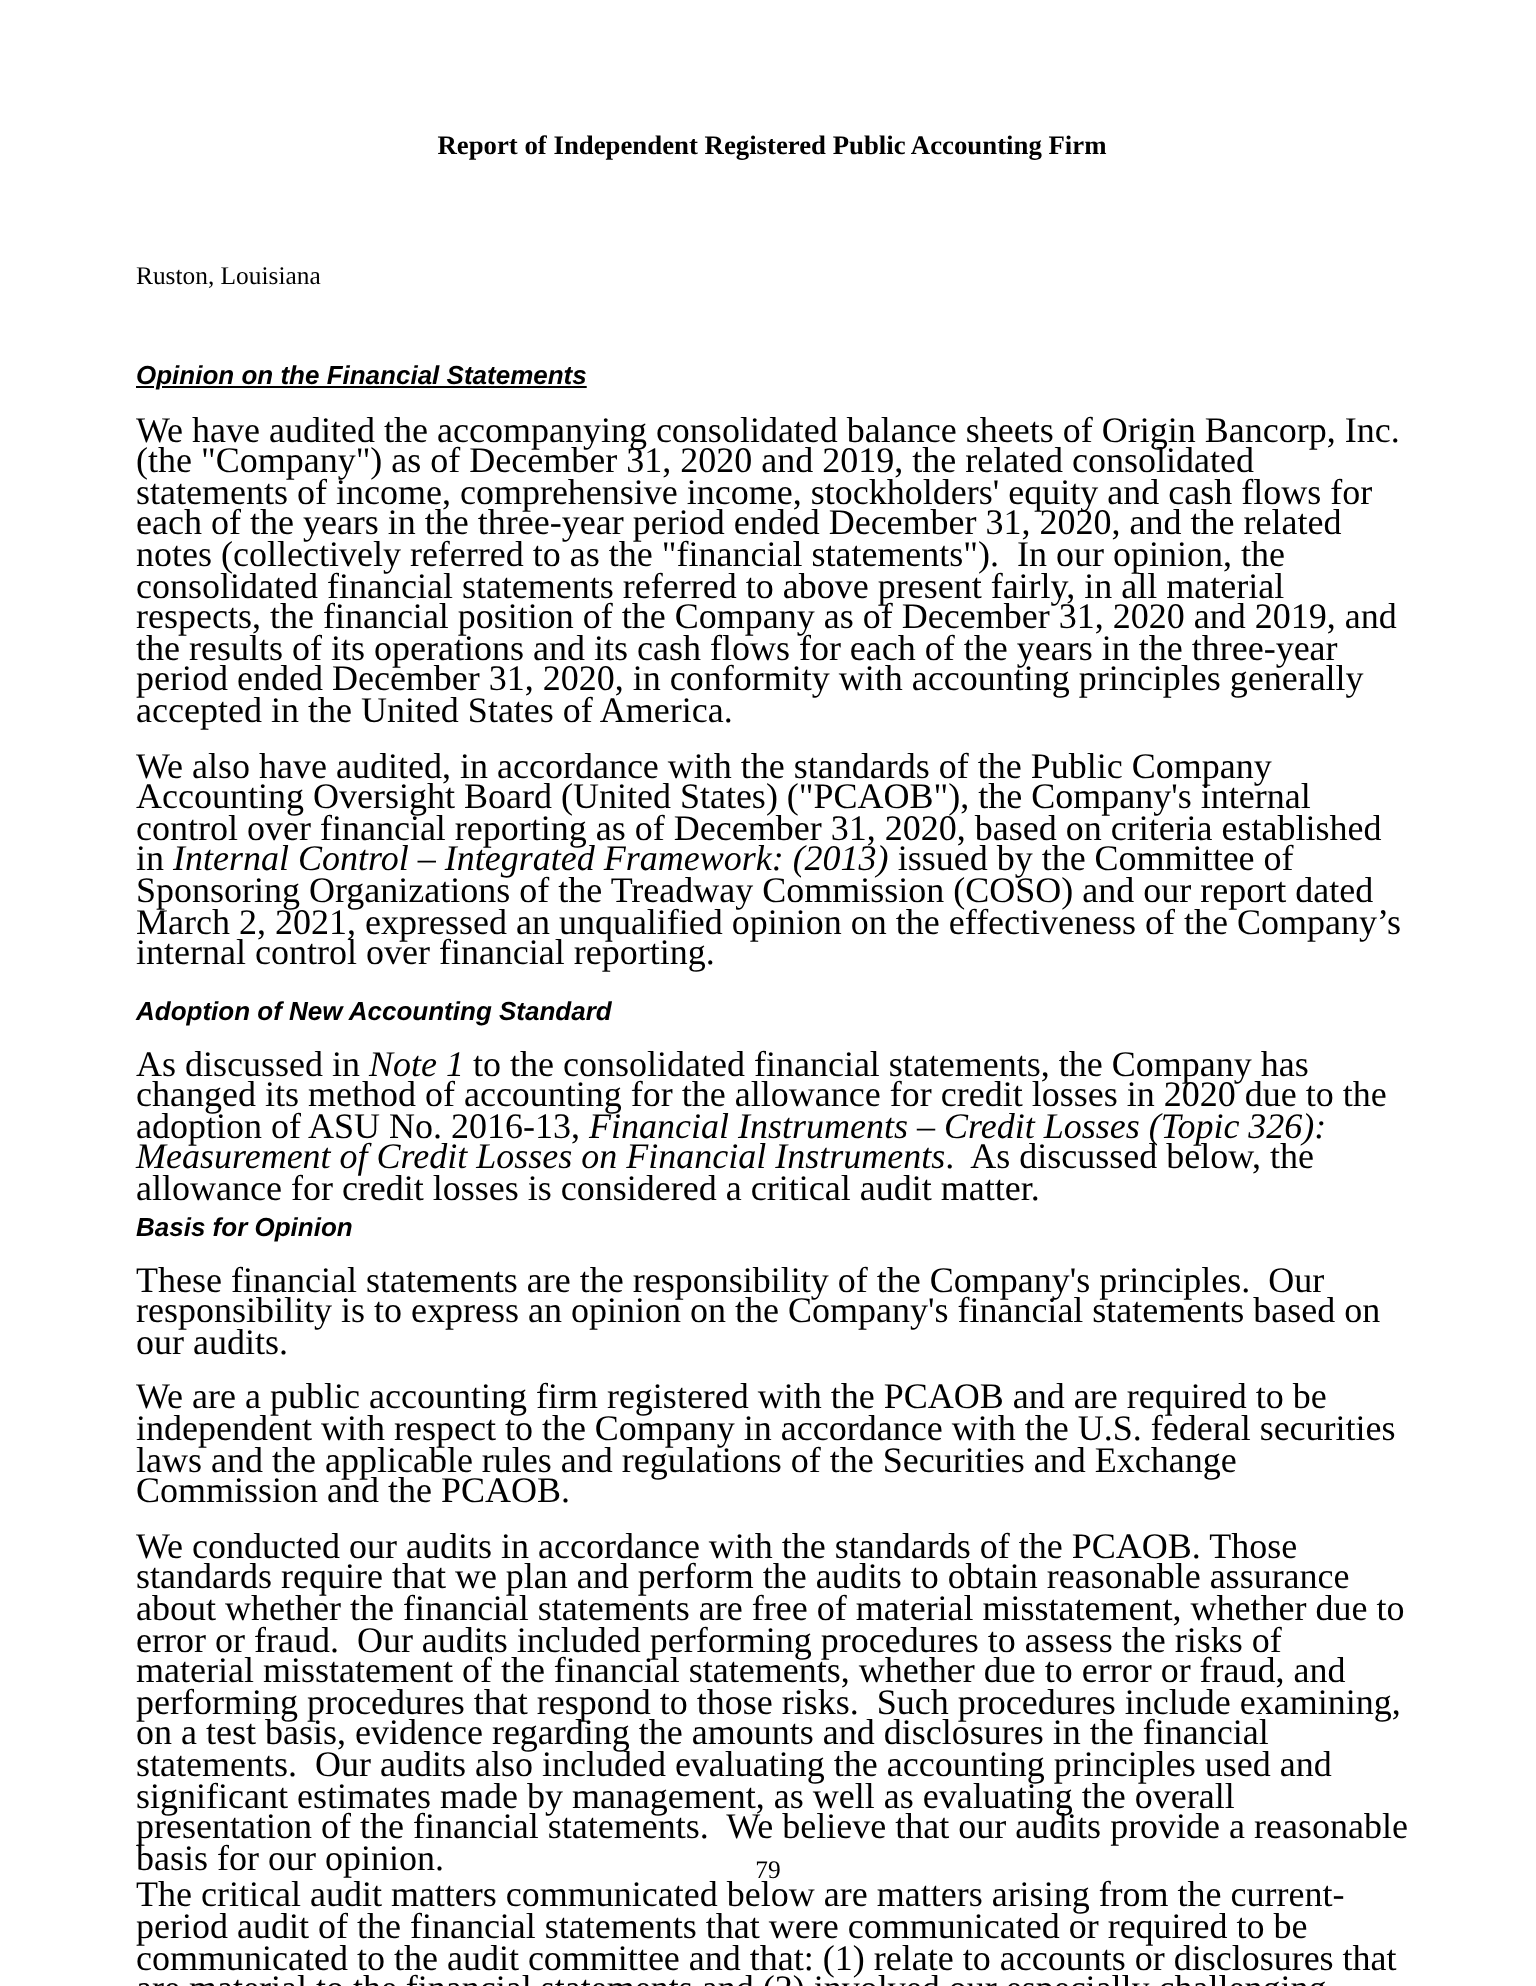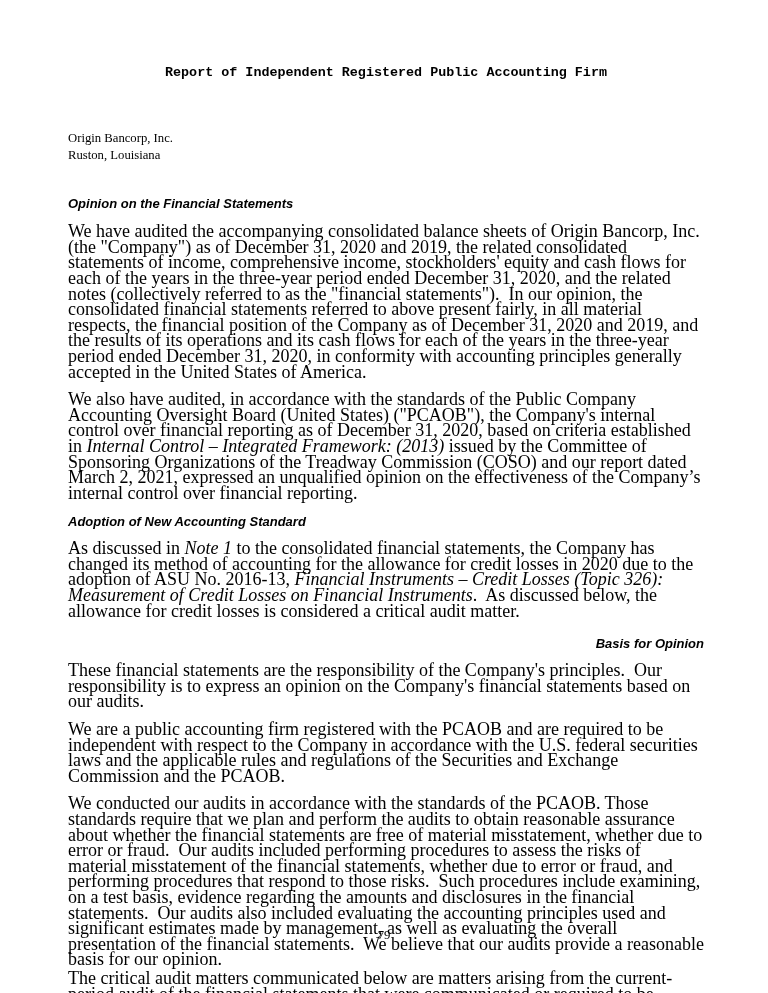--- a/index.html
+++ b/index.html
@@ -19,21 +19,21 @@
     height: 993px;
     background: #ffffff;
     overflow: hidden;
   }
   .content {
     padding: 0 64px 0 68px;
   }
   .doc-title {
     padding-top: 65px;
     text-align: center;
-    font-family: Liberation Mono, monospace;
+    font-family: Liberation Serif, serif;
     font-weight: bold;
     font-size: 13.4px;
     line-height: 16px;
   }
   .address-block {
     margin-top: 49px;
     font-size: 12.7px;
     line-height: 16.6px;
   }
   .address-line {
@@ -49,46 +49,45 @@
   }
   .para {
     font-size: 18px;
     line-height: 15.6px;
     margin: 0;
     white-space: pre-wrap;
     text-align: left;
   }
   .para em { font-style: italic; }
   
-  .mt-opinion-h   { margin-top: 33px; }
+  .mt-opinion-h   { margin-top: 33px; text-decoration: underline; }
   .mt-p-first     { margin-top: 13px; }
   .mt-p           { margin-top: 12px; }
   .mt-adoption-h  { margin-top: 13px; }
-  .mt-basis-h     { margin-top: 17px; text-align: right;  }
+  .mt-basis-h     { margin-top: 3px;  }
   .mt-cam-h       { margin-top: 6px;  }
   .mt-cam-p       { margin-top: 3px; }
   .page-number {
     position: absolute;
     top: 928px;
     left: 0;
     width: 100%;
     text-align: center;
     font-size: 12.7px;
   }
 </style>
 </head>
 <body>
 
 <div class="page">
   <div class="content">
 
     <div class="doc-title">Report of Independent Registered Public Accounting Firm</div>
 
     <div class="address-block">
-      <div class="address-line">Origin Bancorp, Inc.</div>
       <div class="address-line">Ruston, Louisiana</div>
     </div>
 
     <h2 class="sec-heading mt-opinion-h">Opinion on the Financial Statements</h2>
     <p class="para mt-p-first"><span>We have audited the accompanying consolidated balance sheets of Origin Bancorp, Inc. (the "Company") as of December 31, 2020 and 2019, the related consolidated statements of income, comprehensive income, stockholders' equity and cash flows for each of the years in the three-year period ended December 31, 2020, and the related notes (collectively referred to as the "financial statements").  In our opinion, the consolidated financial statements referred to above present fairly, in all material respects, the financial position of the Company as of December 31, 2020 and 2019, and the results of its operations and its cash flows for each of the years in the three-year period ended December 31, 2020, in conformity with accounting principles generally accepted in the United States of America.</span></p>
     <p class="para mt-p"><span>We also have audited, in accordance with the standards of the Public Company Accounting Oversight Board (United States) ("PCAOB"), the Company's internal control over financial reporting as of December 31, 2020, based on criteria established in </span><em>Internal Control – Integrated Framework: (2013)</em><span> issued by the Committee of Sponsoring Organizations of the Treadway Commission (COSO) and our report dated March 2, 2021, expressed an unqualified opinion on the effectiveness of the Company’s internal control over financial reporting.</span></p>
 
     <h2 class="sec-heading mt-adoption-h">Adoption of New Accounting Standard</h2>
     <p class="para mt-p"><span>As discussed in </span><em>Note 1</em><span> to the consolidated financial statements, the Company has changed its method of accounting for the allowance for credit losses in 2020 due to the adoption of ASU No. 2016-13, </span><em>Financial Instruments – Credit Losses (Topic 326): Measurement of Credit Losses on Financial Instruments</em><span>.  As discussed below, the allowance for credit losses is considered a critical audit matter.</span></p>
 

